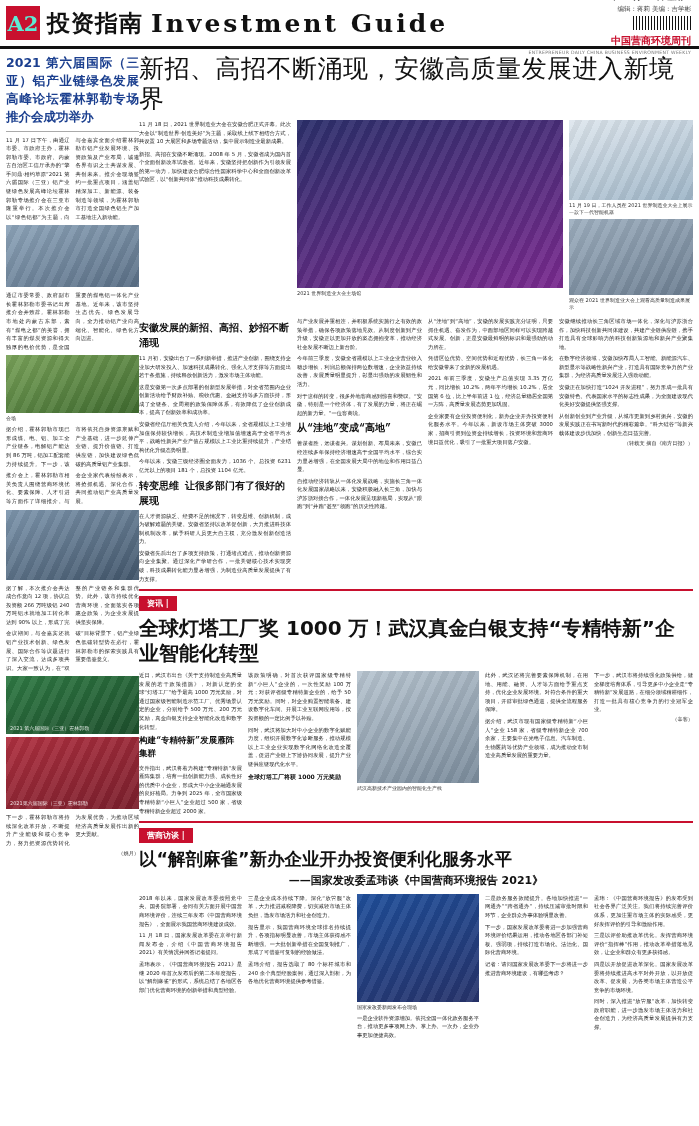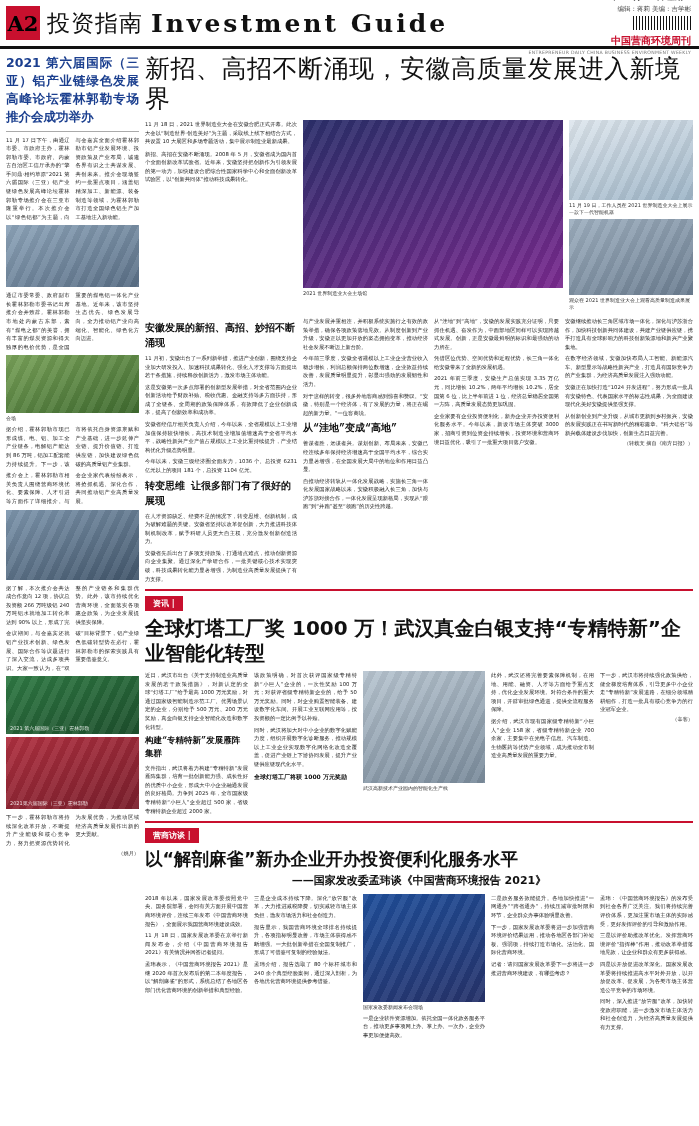--- a/index.html
+++ b/index.html
@@ -8,35 +8,35 @@
     background:#fff;
     font-family:"DejaVu Sans","Liberation Sans",sans-serif;
     color:#111;
     overflow:hidden;
   }
   .page{position:relative;width:699px;height:1126px;}
 
   
   .masthead{position:relative;height:46px;border-bottom:3px solid #111;display:flex;align-items:center;padding:0 6px;}
   .pagebadge{
-    width:34px;height:34px;background:#c8102e;color:#000000;
+    width:34px;height:34px;background:#c8102e;color:#5eead4;
     font-weight:bold;font-size:21px;display:flex;align-items:center;justify-content:center;
     font-family:"DejaVu Serif","Liberation Serif",serif;
   }
-  .mh-cn{font-size:23px;font-weight:normal;margin-left:7px;letter-spacing:1px;font-family:"DejaVu Sans","Liberation Sans",sans-serif;}
+  .mh-cn{font-size:23px;font-weight:bold;margin-left:7px;letter-spacing:1px;font-family:"DejaVu Sans","Liberation Sans",sans-serif;}
   .mh-en{font-size:25px;font-weight:bold;margin-left:8px;letter-spacing:3px;font-family:"DejaVu Serif","Liberation Serif",serif;color:#111;}
   .mh-right{margin-left:auto;text-align:right;display:flex;flex-direction:column;align-items:flex-end;gap:2px;padding-right:2px;}
   .mh-date{font-size:8px;color:#333;}
   .mh-editor{font-size:6.5px;color:#444;}
   .mh-brand{font-size:10px;color:#c8102e;font-weight:bold;}
   .mh-brand-en{font-size:4.6px;color:#777;letter-spacing:.3px;}
   .mh-barcode{height:14px;width:58px;background:repeating-linear-gradient(90deg,#111 0 1px,#fff 1px 3px);margin-bottom:2px;}
 
   
-  .body{display:flex;padding:5px 6px 0 6px;gap:6px;}
+  .body{display:flex;padding:5px 6px 0 6px;}
   .col-left{width:133px;flex:0 0 133px;}
   .col-main{flex:1;}
 
   .hr-thin{border-top:1px solid #aaa;margin:4px 0;}
 
   
   .left-head{
     font-size:12.5px;font-weight:bold;line-height:1.45;color:#1b3f8f;
     text-align:justify;
   }

